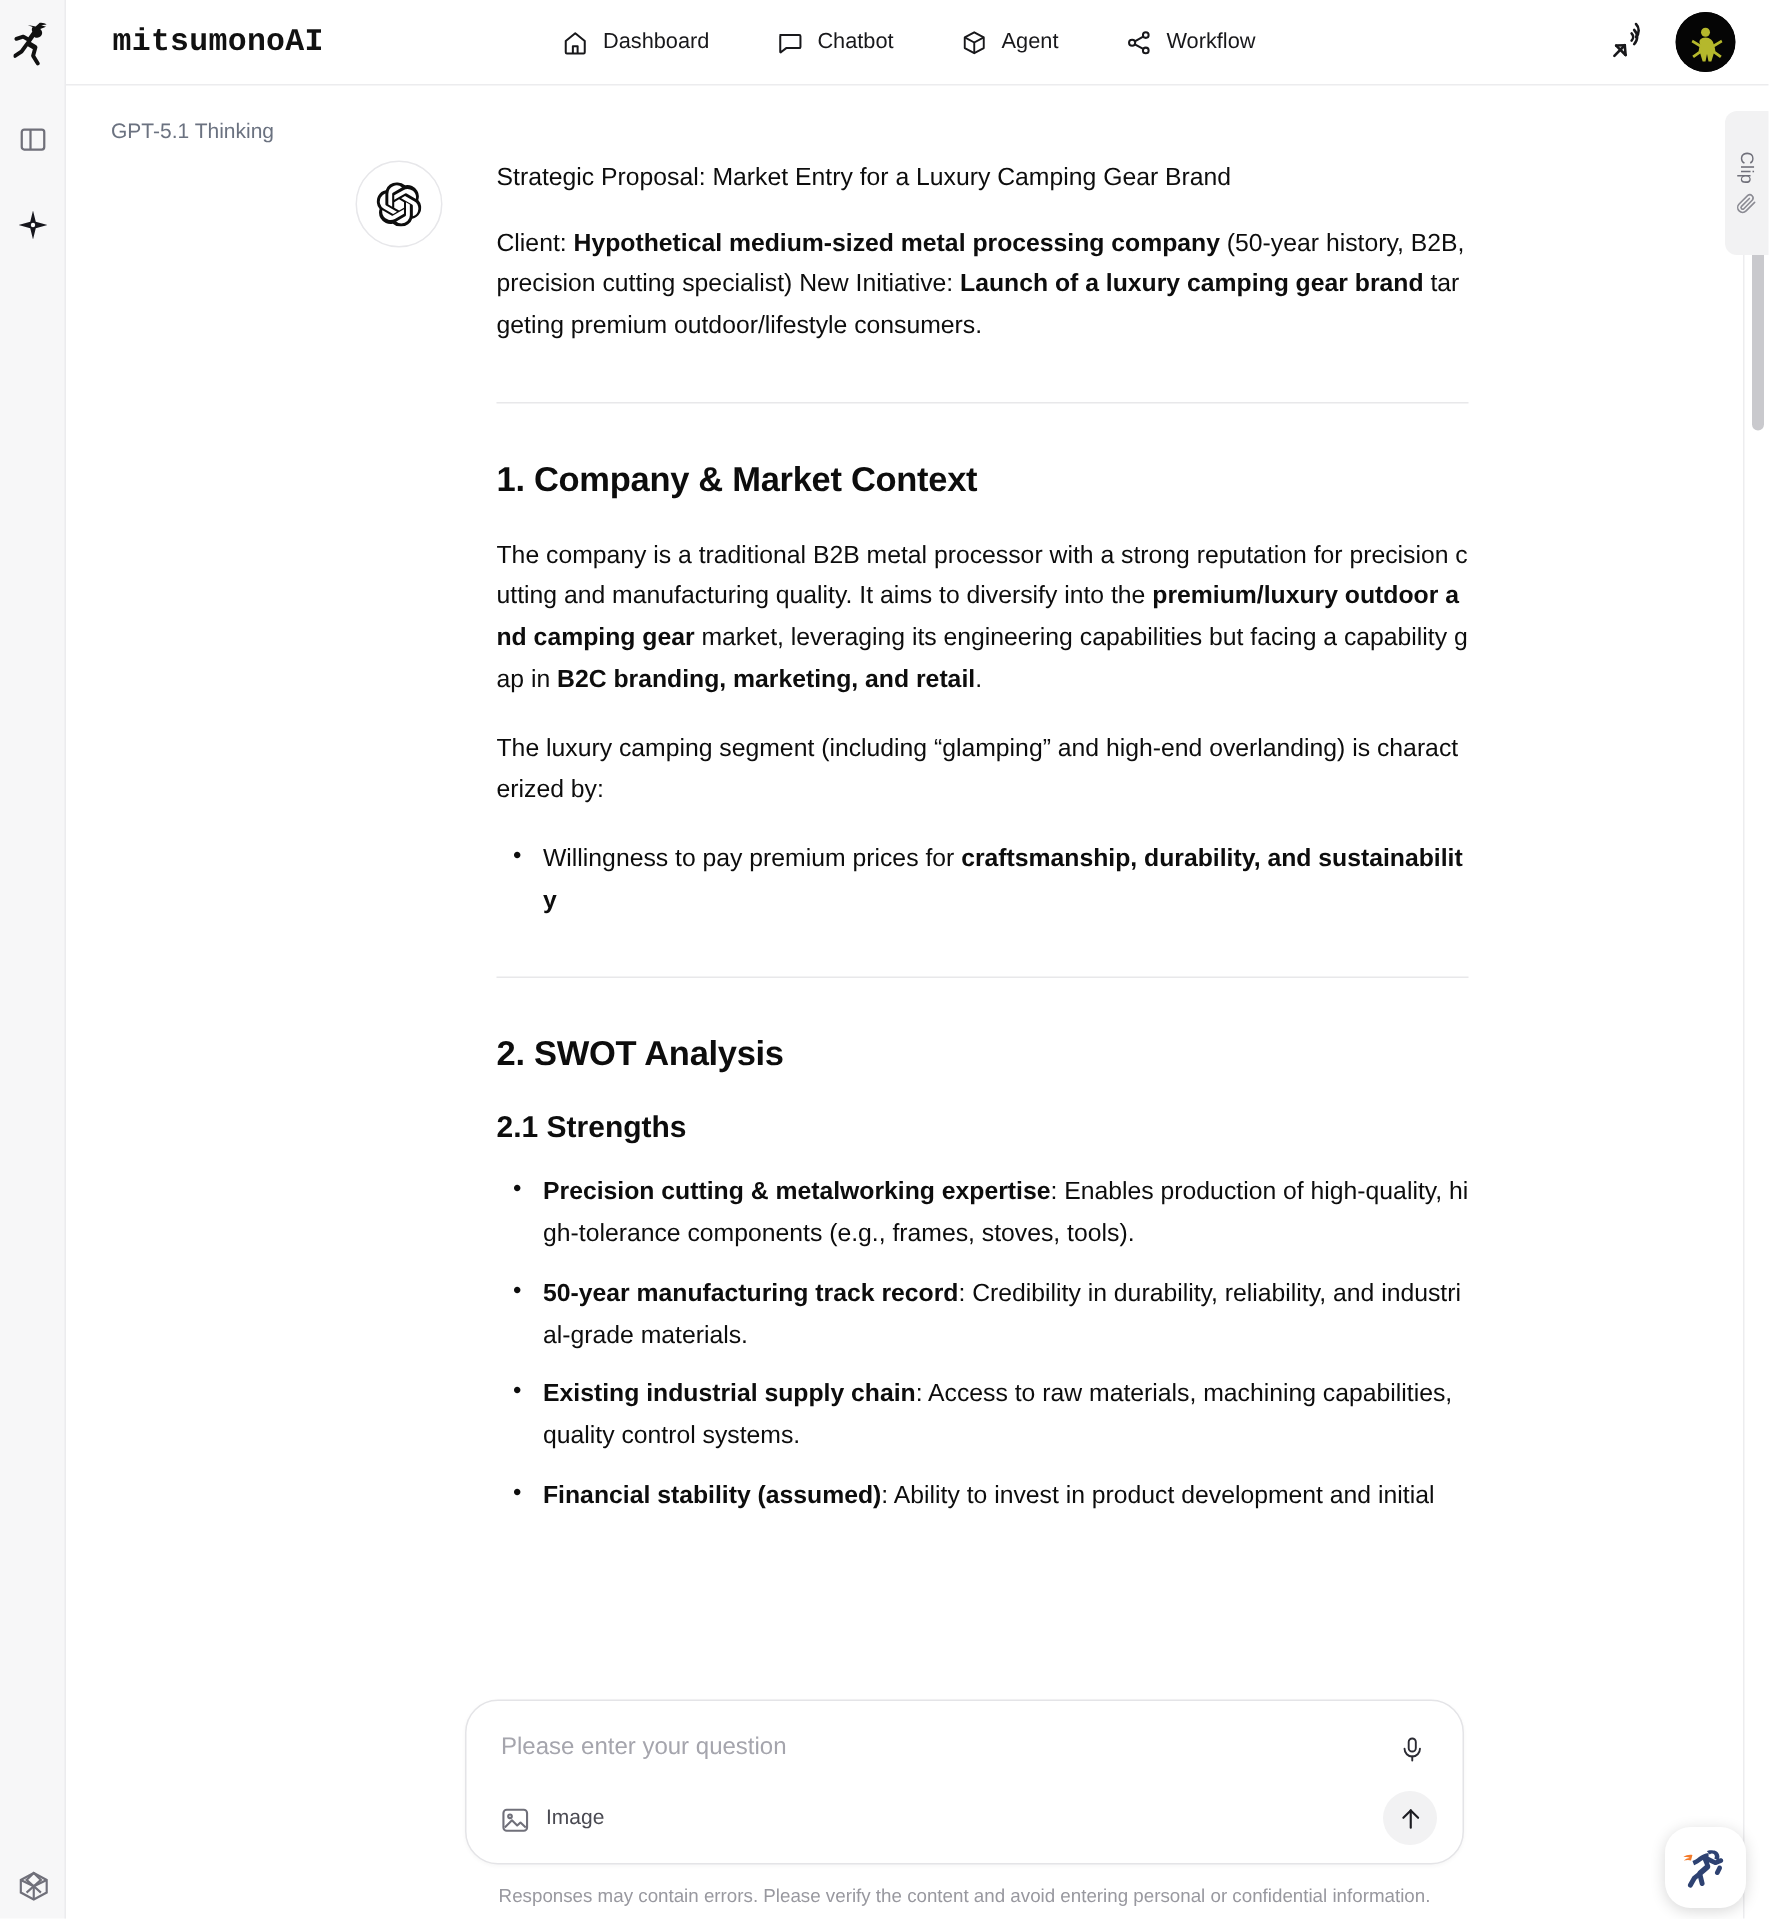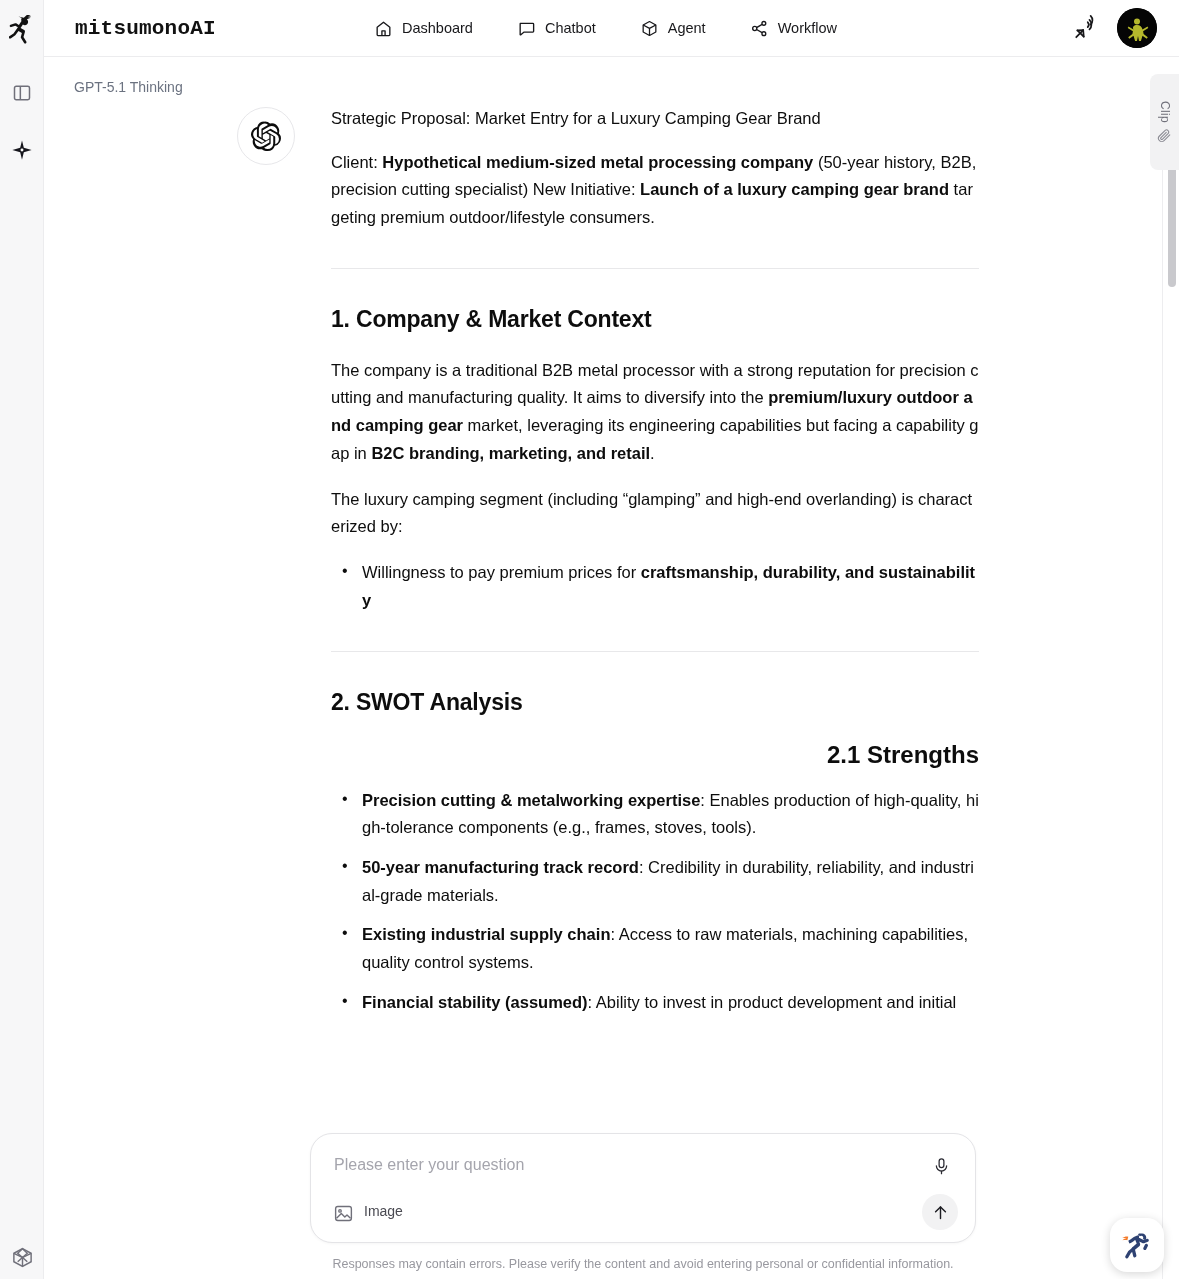--- a/index.html
+++ b/index.html
@@ -141,25 +141,24 @@
     margin: 36px 0 36px 0;
   }
   #msg-body h2 {
     font-size: 23px;
     font-weight: 700;
     margin: 0 0 22px 0;
     letter-spacing: -.2px;
     line-height: 1.3;
   }
   #msg-body h3 {
-    font-size: 24px;
+    font-size: 20px;
     font-weight: 700;
     margin: 0 0 16px 0;
     line-height: 1.3;
-    text-align: right;
   }
   #msg-body ul {
     margin: 0 0 14px 0;
     padding-left: 31px;
     list-style: none;
   }
   #msg-body li {
     position: relative;
     margin-bottom: 12px;
     padding-left: 0;

